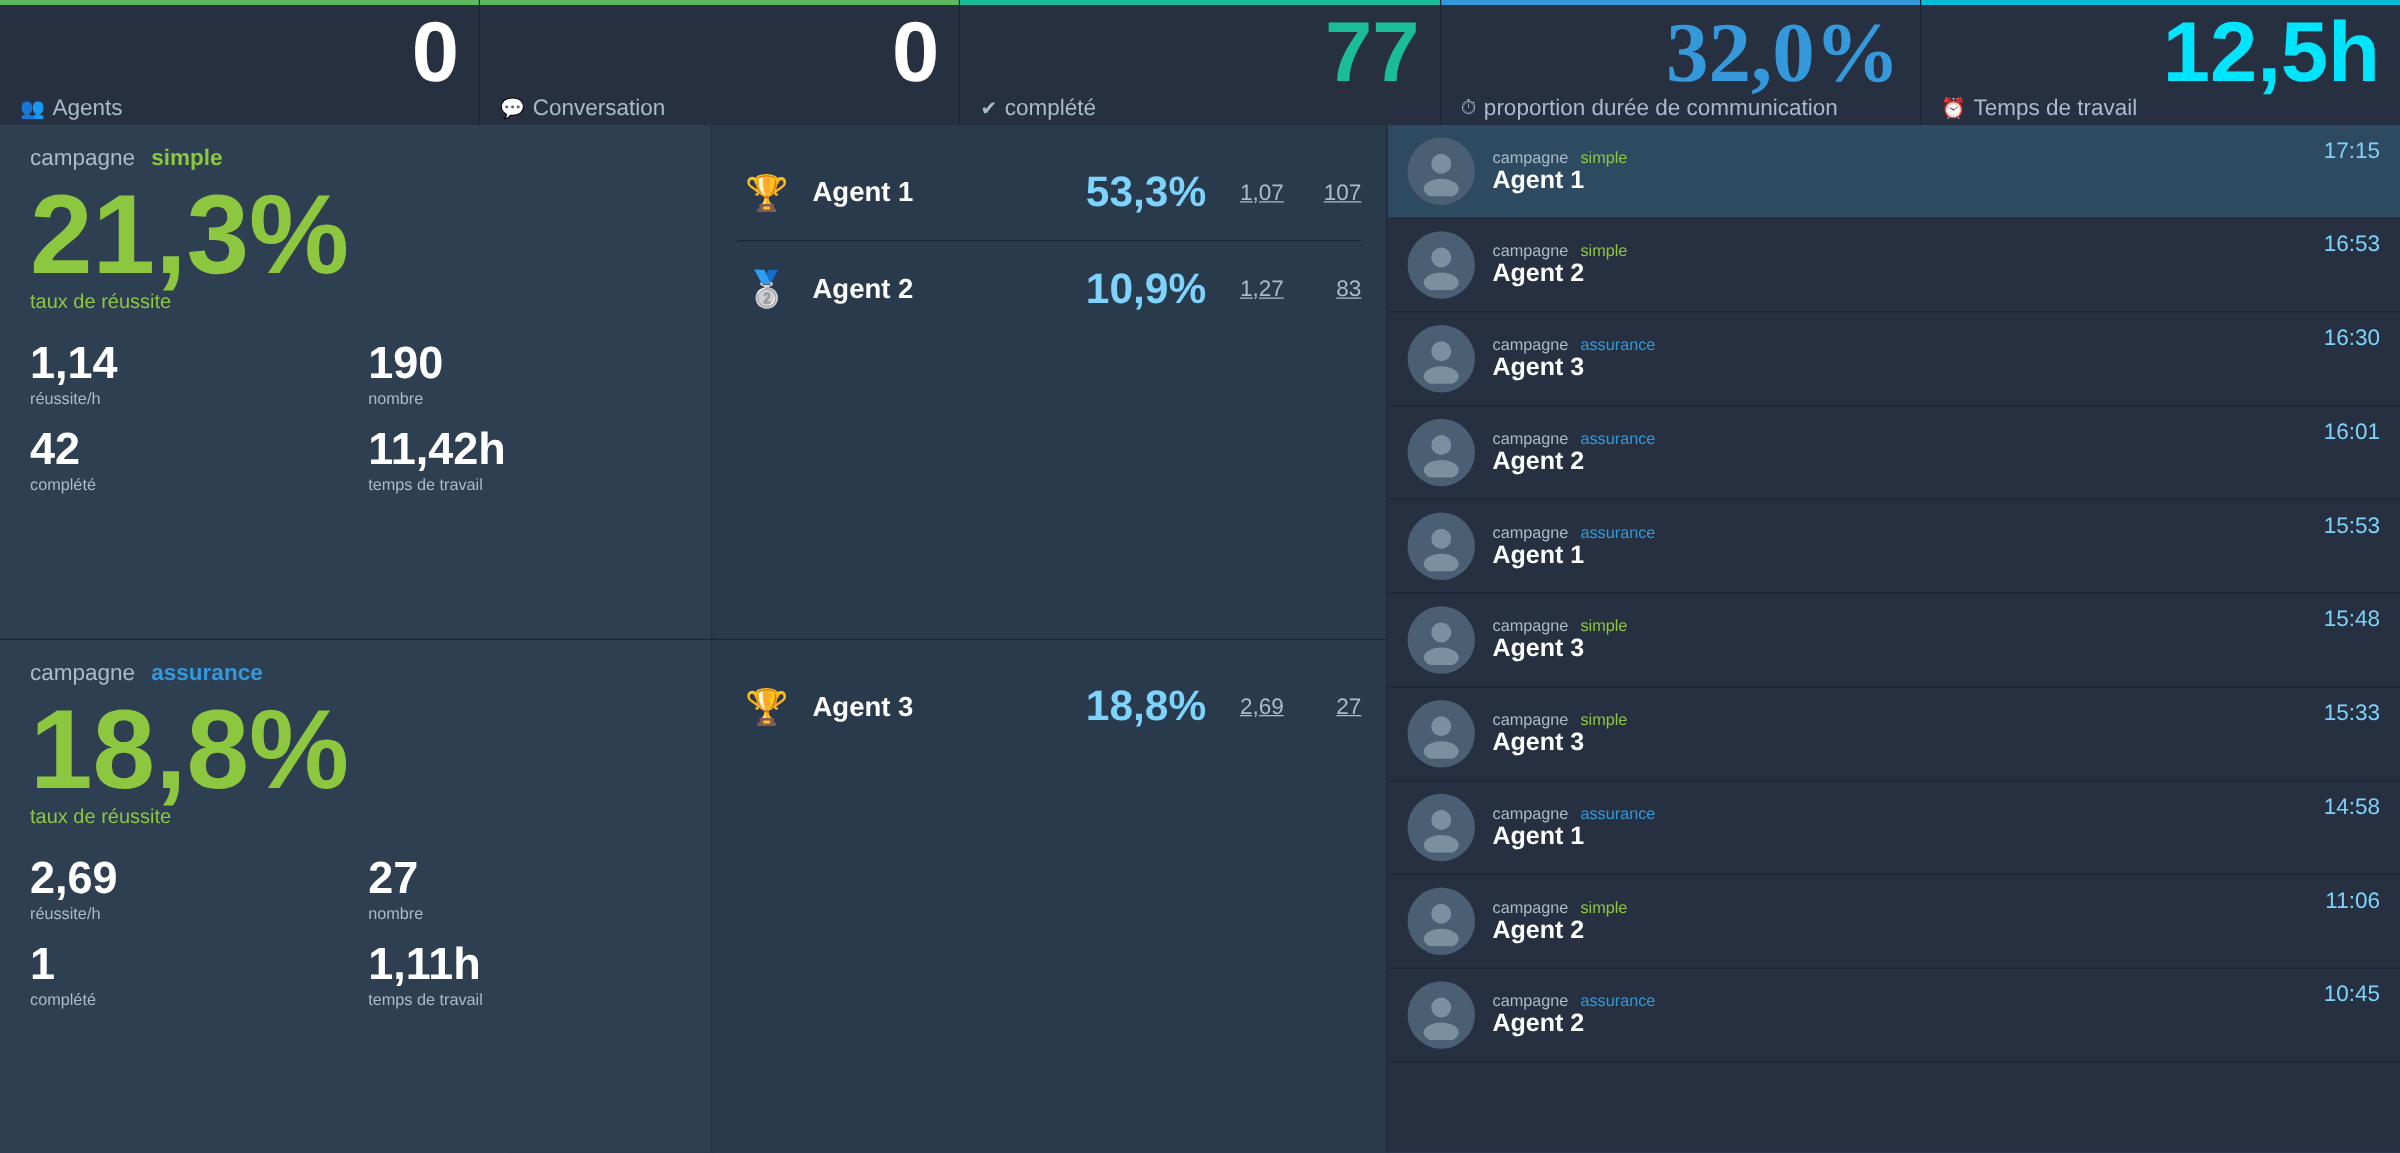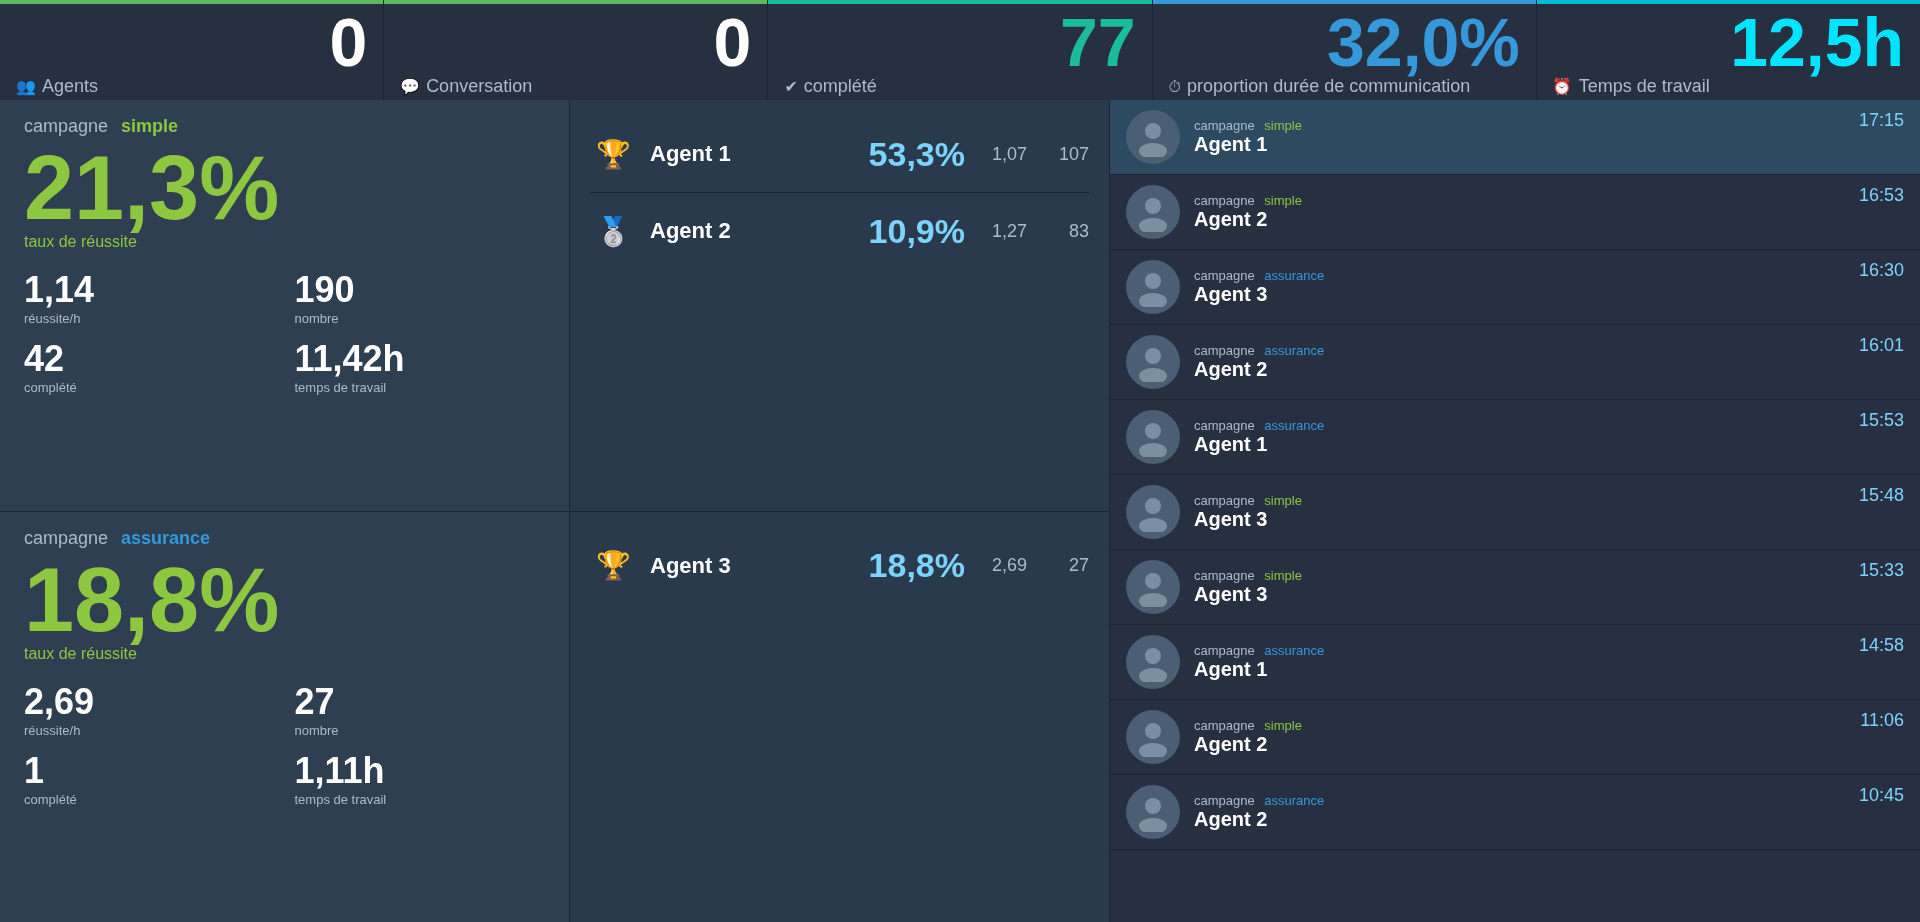--- a/index.html
+++ b/index.html
@@ -47,21 +47,21 @@
       top: 0; left: 0; right: 0;
       height: 4px;
     }
     .bar-green { background: #5cb85c; }
     .bar-teal { background: #1abc9c; }
     .bar-blue { background: #3498db; }
     .bar-cyan { background: #00bcd4; }
 
     .val-white { color: #fff; }
     .val-teal { color: #1abc9c; text-align: right; }
-    .val-blue { color: #3498db; }
+    .val-blue { color: #3498db; font-family: Liberation Serif, serif; }
     .val-cyan { color: #00e5ff; }
 
     
     .main {
       display: flex;
       height: 822px;
     }
 
     
     .left-panel {
@@ -158,20 +158,21 @@
       font-weight: bold;
       color: #7dd3fc;
       min-width: 90px;
       text-align: right;
     }
     .agent-stat {
       font-size: 18px;
       color: #aabbcc;
       min-width: 50px;
       text-align: right;
+      text-decoration: underline;
     }
 
     
     .right-panel {
       flex: 1;
       background: #263040;
       overflow-y: hidden;
     }
     .activity-list {
       display: flex;

